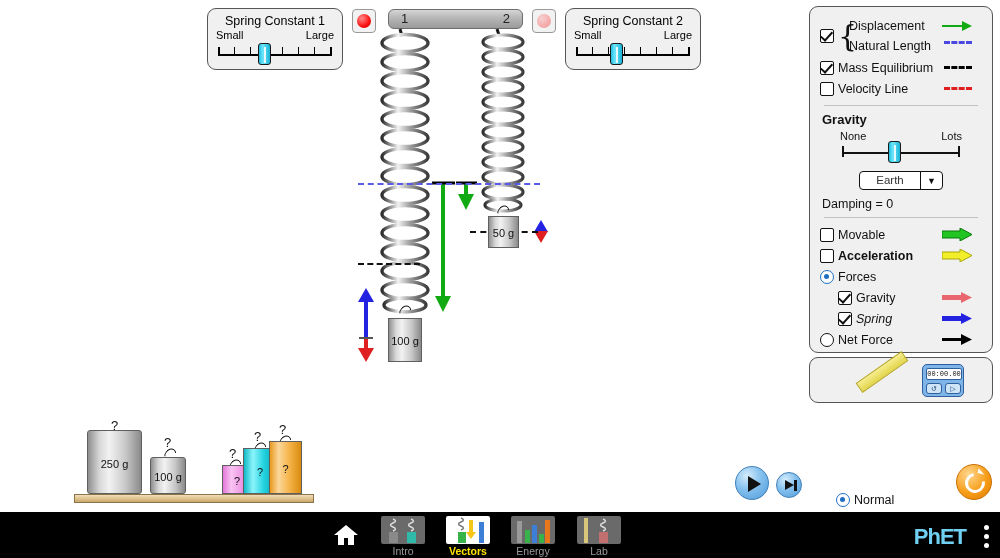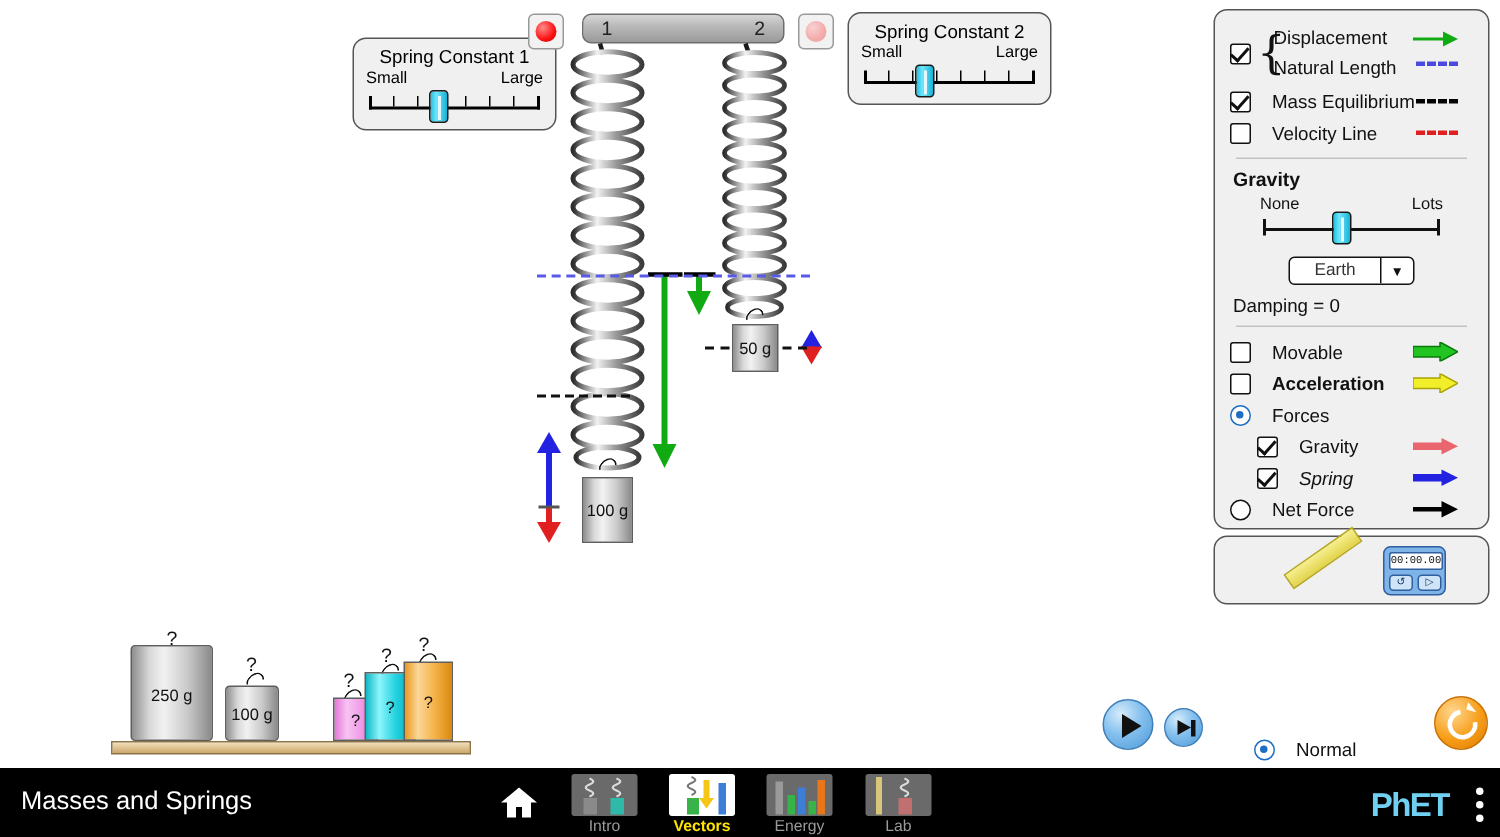--- a/index.html
+++ b/index.html
@@ -139,21 +139,21 @@
   }
   .rad {
     width: 14px; height: 14px; border: 1.6px solid #111; background: #fff;
     border-radius: 50%; position: relative; flex: none;
   }
   .rad.on { border-color: #1d6fc4; }
   .rad.on::after {
     content:""; position:absolute; left:3px; top:3px;
     width:5px; height:5px; border-radius:50%; background:#1d6fc4;
   }
-  .ctrl-label { font-size: 12.5px; color: #111; margin-left: 14px; white-space: nowrap; }
+  .ctrl-label { font-size: 12.5px; color: #111; margin-left: 4px; white-space: nowrap; }
   .brace {
     width: 9px; margin-left: 4px;
     font-size: 30px; line-height: 0; color: #111;
     font-family: "DejaVu Serif", serif;
   }
   .legend-arrow { position: absolute; right: 10px; }
   .dash-legend { position: absolute; right: 10px; width: 28px; height: 0; border-top: 3px dashed; }
   .sec-title { font-size: 13px; font-weight: bold; color: #111; margin: 6px 0 0 2px; }
   .hr { height: 1px; background: #c2c2c2; margin: 6px 4px; }
   .small-lbl { font-size: 11px; color: #111; }
@@ -270,21 +270,21 @@
   #kebab span {
     display:block; width:5px; height:5px; border-radius:50%;
     background:#fff; margin-bottom:4px;
   }
 </style>
 </head>
 <body>
 
 <div id="stage">
 
-  <div class="panel sc-panel" style="left:207px; top:25px;margin-left:28px;">
+  <div class="panel sc-panel" style="left:207px; top:8px;">
     <div class="sc-title">Spring Constant 1</div>
     <div class="sc-row">
       <span>Small</span>
       <span>Large</span>
     </div>
     <div class="sc-track-wrap">
       <div class="sc-track"></div>
       <div class="sc-end" style="left:0;"></div>
       <div class="sc-tick" style="left:14%"></div>
       <div class="sc-tick" style="left:28%"></div>
@@ -582,21 +582,20 @@
       <span class="ctrl-label">Slow</span>
     </div>
   </div>
 
   <div id="reset">
     <div class="ring"></div>
     <div class="rtip"></div>
   </div>
 
   <div id="navbar">
-    <div id="sim-title">Masses and Springs</div>
 
     <svg id="home-icon" viewBox="0 0 26 22">
       <polygon points="13,1 25,11 21,11 21,21 15,21 15,14 11,14 11,21 5,21 5,11 1,11" fill="#fff"></polygon>
     </svg>
 
     <div class="tab" style="left:379px;">
       <div class="thumb">
         <svg width="44" height="28" viewBox="0 0 44 28">
           <path d="M12,3 q5,2 0,4 q-5,2 0,4 q5,2 0,4" stroke="#ddd" fill="none" stroke-width="1.4"></path>
           <path d="M30,3 q5,2 0,4 q-5,2 0,4 q5,2 0,4" stroke="#ddd" fill="none" stroke-width="1.4"></path>

